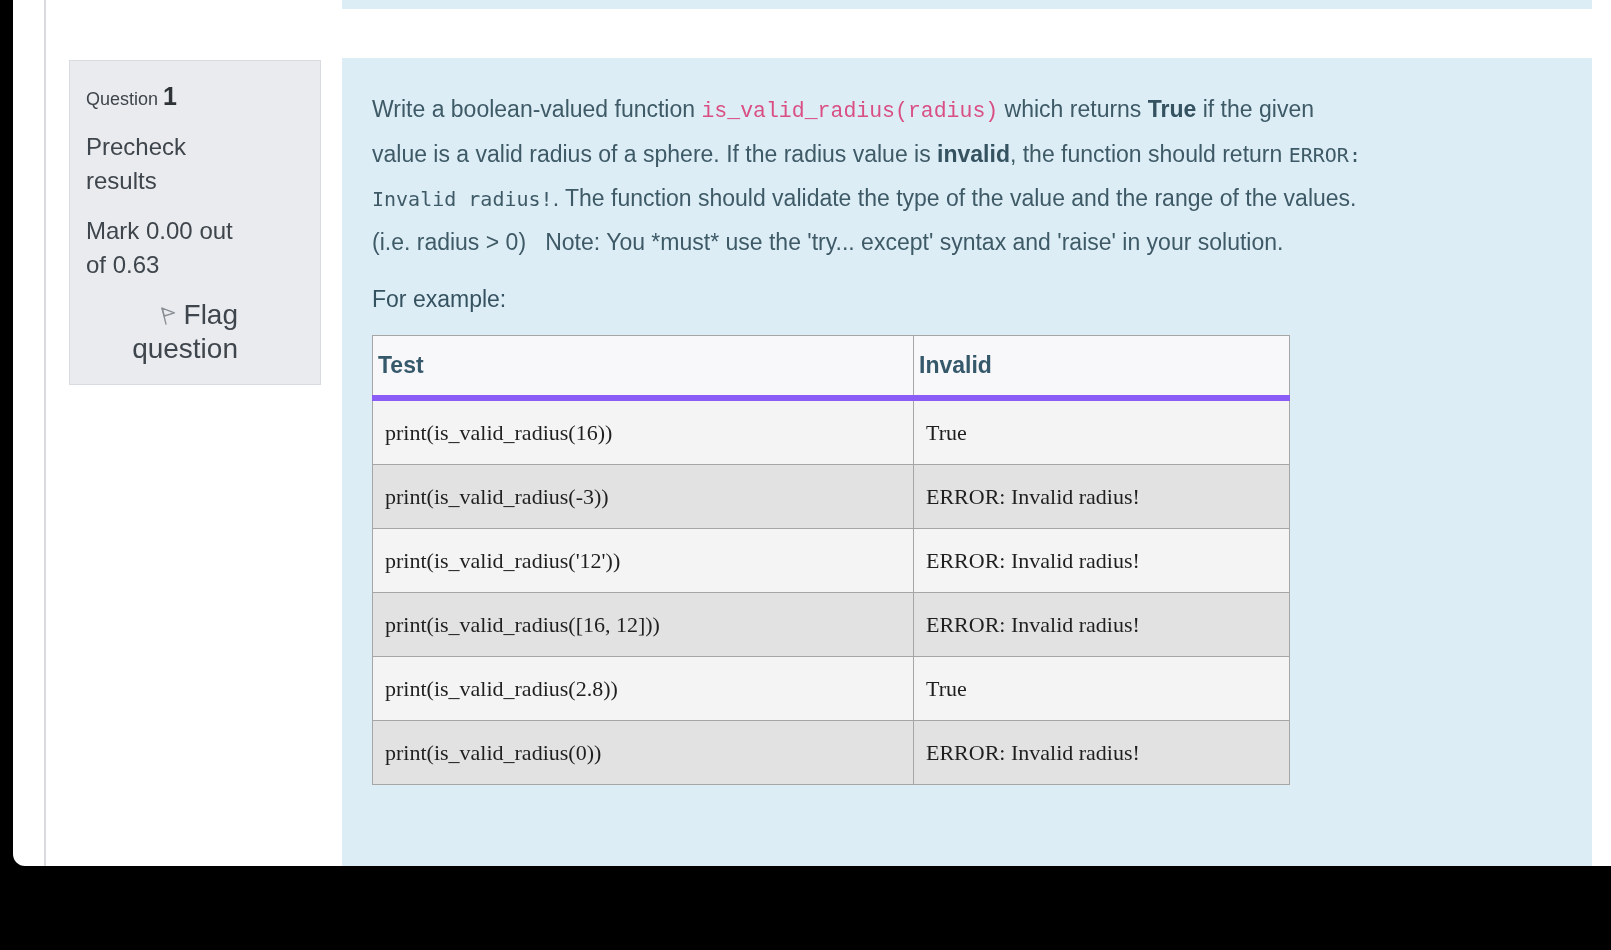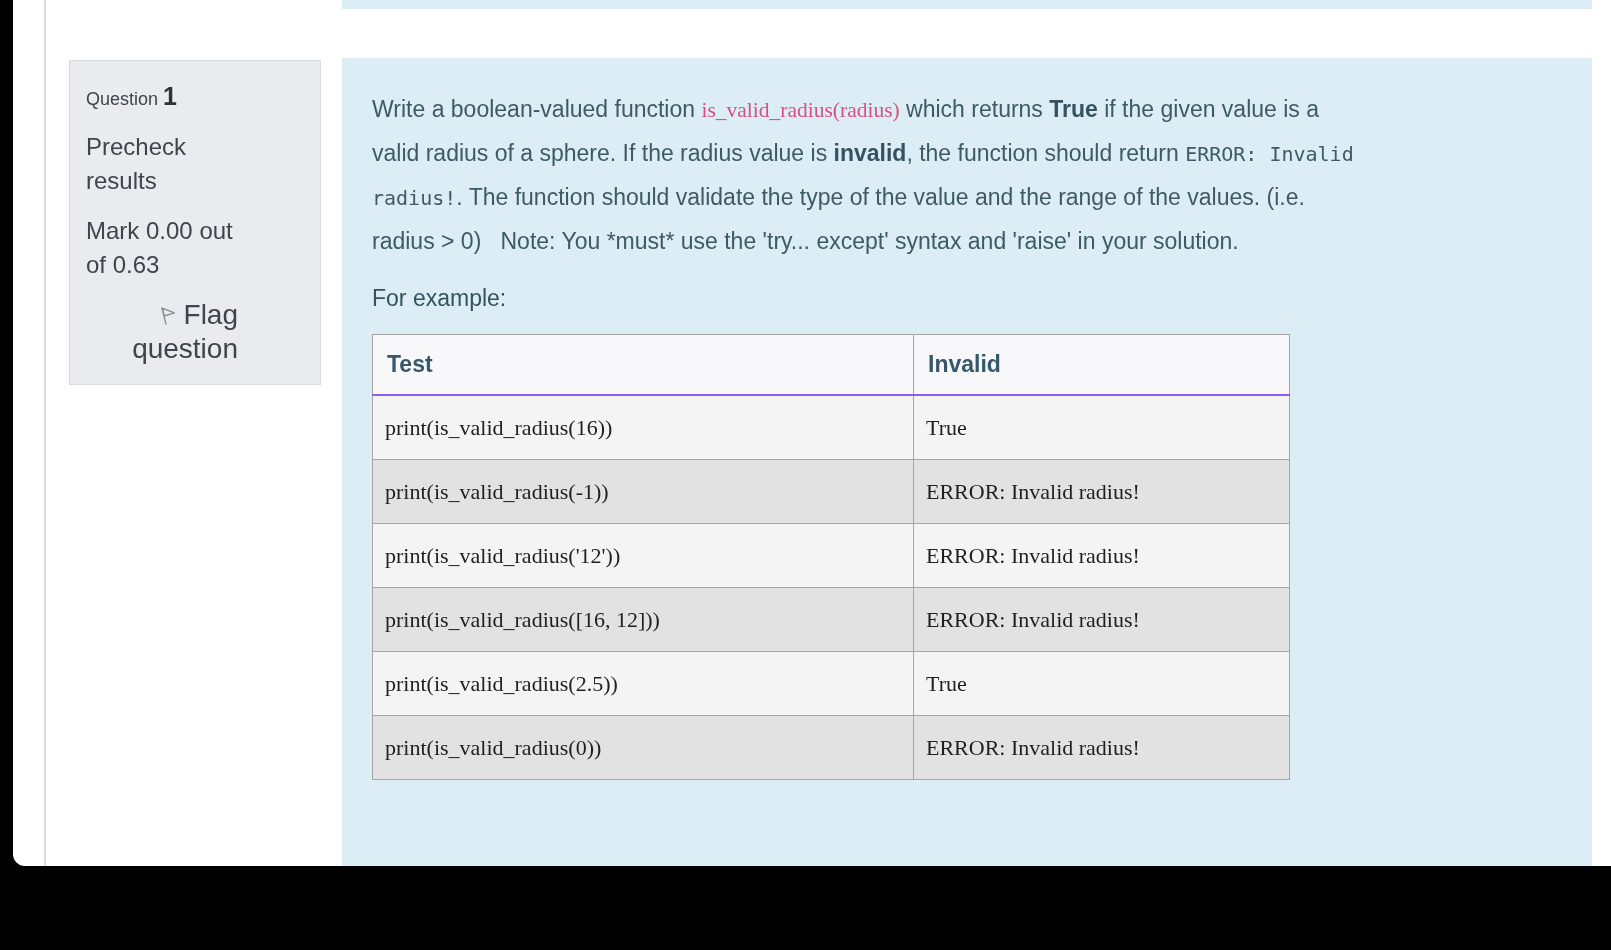--- a/index.html
+++ b/index.html
@@ -77,21 +77,21 @@
     color: #3d5a66;
   }
   .prompt {
     max-width: 1000px;
     font-size: 23px;
     line-height: 43px;
     margin-bottom: 14px;
   }
   .s-bold { font-weight: bold; color: #355260; }
   .s-code-pink {
-    font-family: Liberation Serif, serif;
+    font-family: Liberation Mono, monospace;
     font-size: 21.5px;
     color: #d94f84;
   }
   .s-code-plain {
     font-family: "DejaVu Sans Mono", monospace;
     font-size: 20px;
     color: #3d5a66;
   }
   .example-heading {
     font-size: 23px;
@@ -108,22 +108,22 @@
   table.example th, table.example td {
     border: 1px solid #a6a6a6;
     text-align: left;
     vertical-align: middle;
   }
   table.example th {
     background: #f8f8fb;
     color: #35596a;
     font-size: 23px;
     font-weight: bold;
-    padding: 16px 14px;
-    border-bottom: 2px solid #8b5cf6;
+    padding: 16px 5px;
+    border-bottom: 6px solid #8b5cf6;
   }
   th.col-test, td.cell-test  { width: 541px; }
   th.col-result, td.cell-result { width: 376px; }
   table.example td {
     font-family: Liberation Serif, serif;
     font-size: 22px;
     line-height: 29px;
     color: #1f1f1f;
     padding: 17px 12px;
     white-space: nowrap;
@@ -164,33 +164,33 @@
           <th class="col-test">Test</th>
           <th class="col-result">Invalid</th>
         </tr>
       </thead>
       <tbody>
         <tr>
           <td class="cell-test">print(is_valid_radius(16))</td>
           <td class="cell-result">True</td>
         </tr>
         <tr>
-          <td class="cell-test">print(is_valid_radius(-1))</td>
+          <td class="cell-test">print(is_valid_radius(-3))</td>
           <td class="cell-result">ERROR: Invalid radius!</td>
         </tr>
         <tr>
           <td class="cell-test">print(is_valid_radius('12'))</td>
           <td class="cell-result">ERROR: Invalid radius!</td>
         </tr>
         <tr>
           <td class="cell-test">print(is_valid_radius([16, 12]))</td>
           <td class="cell-result">ERROR: Invalid radius!</td>
         </tr>
         <tr>
-          <td class="cell-test">print(is_valid_radius(2.5))</td>
+          <td class="cell-test">print(is_valid_radius(2.8))</td>
           <td class="cell-result">True</td>
         </tr>
         <tr>
           <td class="cell-test">print(is_valid_radius(0))</td>
           <td class="cell-result">ERROR: Invalid radius!</td>
         </tr>
       </tbody>
     </table>
   </div>
 </div>

